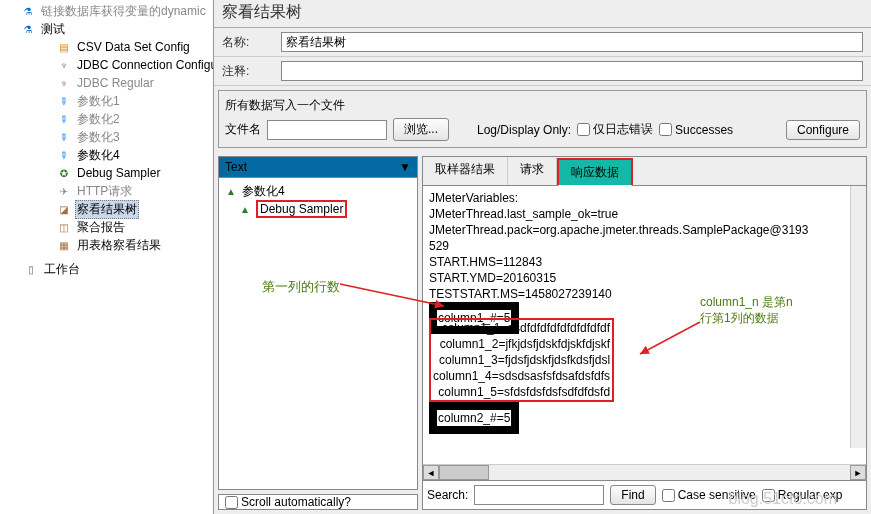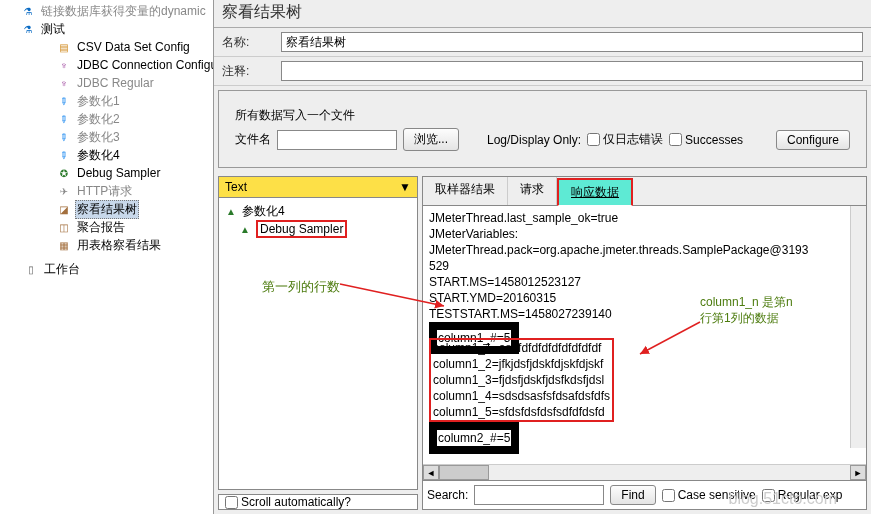--- a/index.html
+++ b/index.html
@@ -30,41 +30,41 @@
 .ico-table { color: #a36f3d; }
 .ico-clip { color: #666; }
 
 
 .right { flex: 1; display: flex; flex-direction: column; background: #eeeeee; }
 .title-bar { font-size: 16px; padding: 2px 8px 4px 8px; color: #333; border-bottom: 1px solid #aaa;}
 .form-row { display: flex; align-items: center; padding: 4px 8px; gap: 11px; border-bottom: 1px solid #ccc;}
 .form-row label { width: 48px; color: #333; }
 .form-row input[type=text] { flex: 1; border: 1px solid #888; height: 20px; padding: 0 4px; background: #fff; }
 
-.fieldset { margin: 4px; border: 1px solid #999; padding: 16px; }
+.fieldset { margin: 4px; border: 1px solid #999; padding: 6px; }
 .fieldset-title { font-size: 12px; margin-bottom: 4px; }
 .fieldset-row { display: flex; align-items: center; gap: 6px; }
 .fieldset-row input[type=text] { width: 120px; border: 1px solid #888; height: 20px; padding: 0 4px; background: #fff; }
 .btn { background: linear-gradient(#fdfdfd,#e4e4e4); border: 1px solid #888; border-radius: 3px; padding: 2px 10px; cursor: pointer; }
 .chk { display: inline-flex; align-items: center; gap: 3px; }
 
 
 .bottom { flex: 1; display: flex; margin: 4px; gap: 4px; overflow: hidden; }
 .left-col { width: 200px; display: flex; flex-direction: column; gap: 4px; }
 .text-panel { border: 1px solid #888; background: #fff; flex: 1; display: flex; flex-direction: column; }
-.text-header { display: flex; align-items: flex-start; justify-content: space-between; border-bottom: 1px solid #888; padding: 3px 6px; background: #fde047; }
+.text-header { display: flex; align-items: flex-start; justify-content: space-between; border-bottom: 1px solid #888; padding: 3px 6px; background: #0369a1; }
 .text-body { flex: 1; padding: 4px; }
 .tree-inner-node { display: flex; align-items: center; gap: 3px; height: 18px; }
 .tree-inner-node.sel .lbl { background: #fff; border: 2px solid #e02020; padding: 0 2px; }
 .scroll-row { border: 1px solid #888; background: #fff; padding: 0 6px; display: flex; align-items: center; gap: 4px; }
 
 .right-col { flex: 1; display: flex; flex-direction: column; border: 1px solid #888; background: #fff; overflow: hidden; }
 .tabs { display: flex; border-bottom: 1px solid #888; background: #eee; }
 .tab { padding: 4px 12px; border-right: 1px solid #ccc; cursor: pointer; }
-.tab.active { background: #5eead4; border: 2px solid #e02020; border-bottom: 1px solid #fff; position: relative; top: 1px; text-decoration: underline; }
+.tab.active { background: #14b8a6; border: 2px solid #e02020; border-bottom: 1px solid #fff; position: relative; top: 1px; }
 .content-area { flex: 1; overflow: auto; padding: 4px 6px; position: relative; }
 .content-area .line { white-space: nowrap; line-height: 16px; height: 16px; }
 .redbox { border: 8px solid #000000; display: inline-block; padding: 0 1px; }
 .search-row { display: flex; align-items: center; gap: 6px; padding: 4px; border-top: 1px solid #888; }
 .search-row input[type=text] { width: 130px; border: 1px solid #888; height: 20px; padding: 0 4px; }
 
 
 .anno { position: absolute; color: #4d7c0f; font-size: 13px; pointer-events: none; }
 .arrow { position: absolute; pointer-events: none; }
 .arrow svg { overflow: visible; }
@@ -204,29 +204,29 @@
       </div>
 
       <div class="right-col">
         <div class="tabs">
           <div class="tab">取样器结果</div>
           <div class="tab">请求</div>
           <div class="tab active">响应数据</div>
         </div>
         <div class="content-area" id="content-area">
           <div class="scrollbar-y"></div>
-        <div class="line">JMeterThread.last_sample_ok=true</div>
-            <div class="line">JMeterVariables:</div>
+        <div class="line">JMeterVariables:</div>
+            <div class="line">JMeterThread.last_sample_ok=true</div>
             <div class="line">JMeterThread.pack=org.apache.jmeter.threads.SamplePackage@3193</div>
             <div class="line">529</div>
-            <div class="line">START.MS=1458012523127</div>
+            <div class="line">START.HMS=112843</div>
             <div class="line">START.YMD=20160315</div>
             <div class="line">TESTSTART.MS=1458027239140</div>
             <div class="line"><span class="redbox">column1_#=5</span></div>
-            <div><div style="border: 2px solid rgb(224, 32, 32); display: inline-block; padding: 0px 2px;"><div class="line">column1_1=asdfdfdfdfdfdfdfdfdf</div><div class="line">column1_2=jfkjdsfjdskfdjskfdjskf</div><div class="line">column1_3=fjdsfjdskfjdsfkdsfjdsl</div><div class="line">column1_4=sdsdsasfsfdsafdsfdfs</div><div class="line">column1_5=sfdsfdsfdsfsdfdfdsfd</div></div></div>
+            <div><div style="border: 2px solid rgb(224, 32, 32); display: inline-block; padding: 0px 2px; text-align: right;"><div class="line">column1_1=asdfdfdfdfdfdfdfdfdf</div><div class="line">column1_2=jfkjdsfjdskfdjskfdjskf</div><div class="line">column1_3=fjdsfjdskfjdsfkdsfjdsl</div><div class="line">column1_4=sdsdsasfsfdsafdsfdfs</div><div class="line">column1_5=sfdsfdsfdsfsdfdfdsfd</div></div></div>
             <div class="line"><span class="redbox">column2_#=5</span></div>
           </div>
         <div class="scrollbar-x">
           <div class="arrow-btn">◄</div>
             <div class="thumb"></div>
             <div style="flex:1"></div>
             <div class="arrow-btn">►</div>
         </div>
         <div class="search-row">
           <span>Search:</span>

